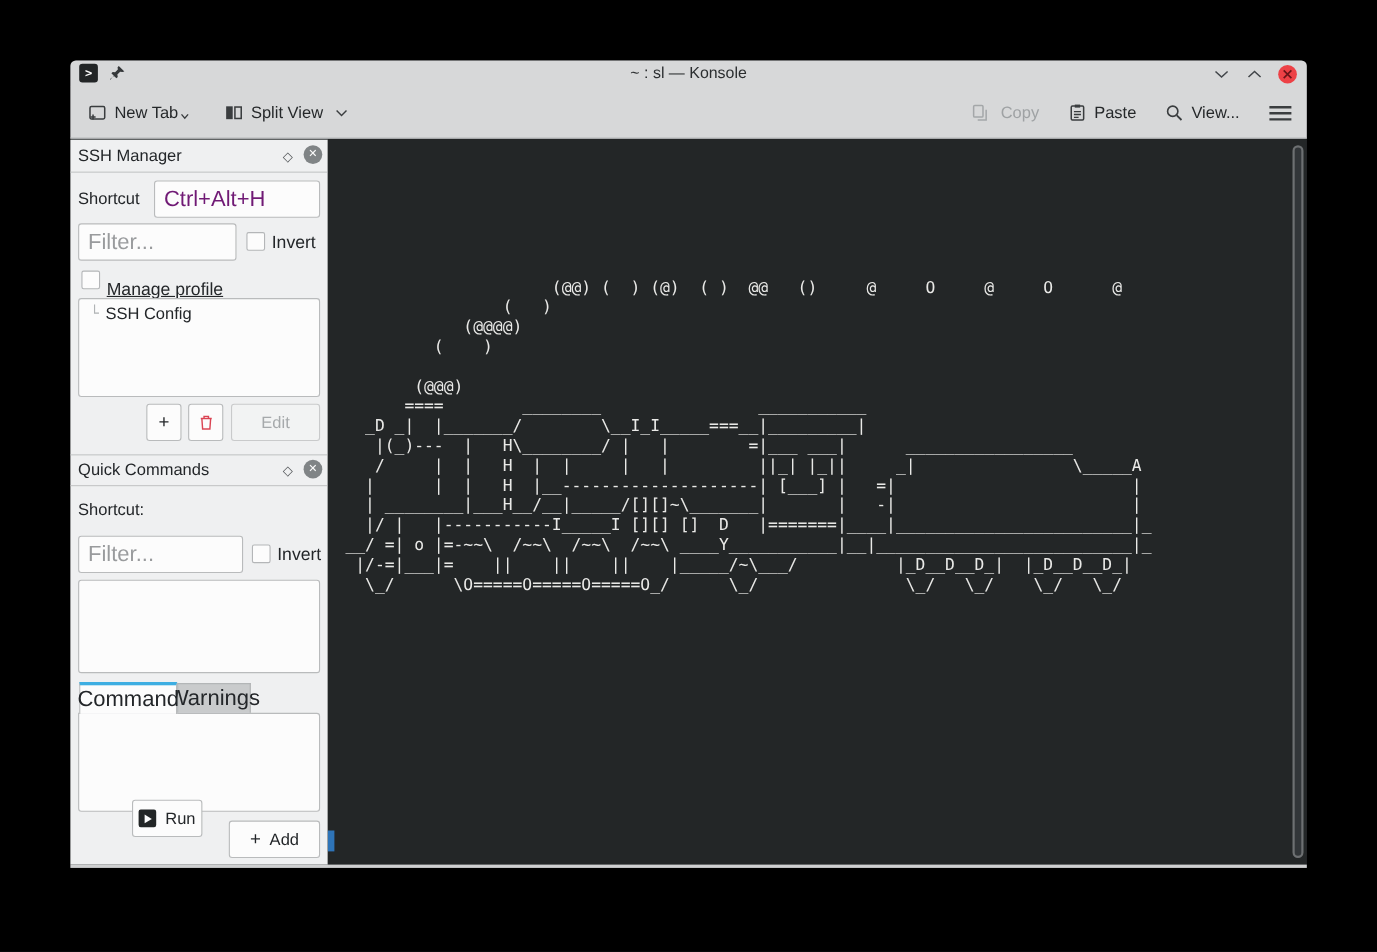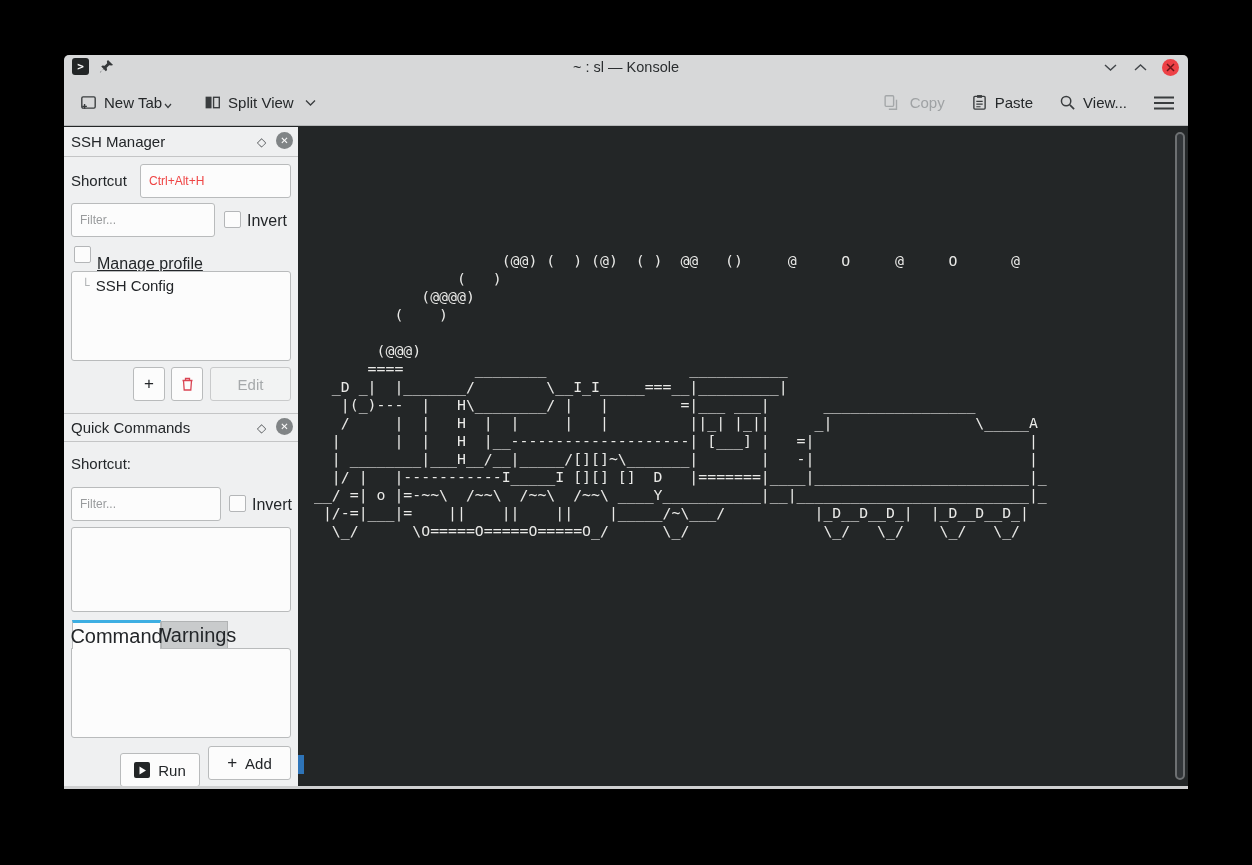--- a/index.html
+++ b/index.html
@@ -27,21 +27,21 @@
   .terminal{position:absolute;left:234px;top:72px;right:0;height:659px;background:#232627;overflow:hidden;}
   .bottom-strip{position:absolute;left:0;bottom:0;width:100%;height:3px;background:#cfd0d1;}
   
   .panel-title{position:absolute;left:7px;font-size:15px;color:#232629;}
   .hdr-sep{position:absolute;left:0;width:234px;height:1px;background:#c4c5c6;}
   .float-icon{position:absolute;font-family:"DejaVu Sans",sans-serif;font-size:12px;color:#54575a;}
   .panel-close{position:absolute;width:17px;height:17px;border-radius:50%;background:#808486;color:#fcfcfc;
     font-size:10px;line-height:17px;text-align:center;}
   .field-label{position:absolute;font-size:15px;color:#232629;}
   .tinput{position:absolute;box-sizing:border-box;height:34px;background:#fcfcfc;border:1px solid #b9bbbc;
-    border-radius:3px;padding:0 8px;font-family:"Liberation Sans",sans-serif;font-size:12px;color:#ef4444;outline:none;}
+    border-radius:3px;padding:0 8px;font-family:"Liberation Sans",sans-serif;font-size:20px;color:#701a75;outline:none;}
   .tinput::placeholder{color:#999b9d;opacity:1;}
   .checkbox{position:absolute;width:17px;height:17px;box-sizing:border-box;background:#fcfcfc;
     border:1px solid #b4b6b8;border-radius:2px;}
   .cb-label{position:absolute;font-size:16px;color:#232629;}
   .listbox{position:absolute;box-sizing:border-box;background:#fcfcfc;border:1px solid #b9bbbc;border-radius:3px;}
   .tree-item{position:absolute;left:10px;top:5px;font-size:15px;color:#232629;display:flex;align-items:center;gap:6px;}
   .tree-branch{font-family:"DejaVu Sans",sans-serif;color:#b0b3b5;font-size:13px;}
   .btn{position:absolute;box-sizing:border-box;height:34px;background:#fcfcfc;border:1px solid #b9bbbc;
     border-radius:3px;font-size:15px;color:#232629;display:flex;align-items:center;justify-content:center;gap:8px;}
   .btn.disabled{color:#a6a9ab;background:#f2f3f3;border-color:#c9cacb;}
@@ -216,21 +216,21 @@
     <div class="listbox" style="left:7px;top:400px;width:220px;height:85px;"></div>
 
     <div class="tab active" style="left:8px;width:89px;">
       <span>Command</span>
     </div>
     <div class="tab inactive" style="left:97px;width:67px;">
       <span>Warnings</span>
     </div>
     <div class="textarea"></div>
 
-    <div class="btn" style="left:56px;top:626px;width:80px;">
+    <div class="btn" style="left:56px;top:600px;width:64px;">
       <span class="run-icon">
         <svg width="9" height="9" viewBox="0 0 9 9">
             <path d="M1.5 0.5l6.5 4-6.5 4z" fill="#fcfcfc"></path>
           </svg>
       </span>
       <span>Run</span>
     </div>
     <div class="btn" style="left:144px;top:619px;width:83px;">
       <span class="plus-glyph">+</span>
       <span>Add</span>

